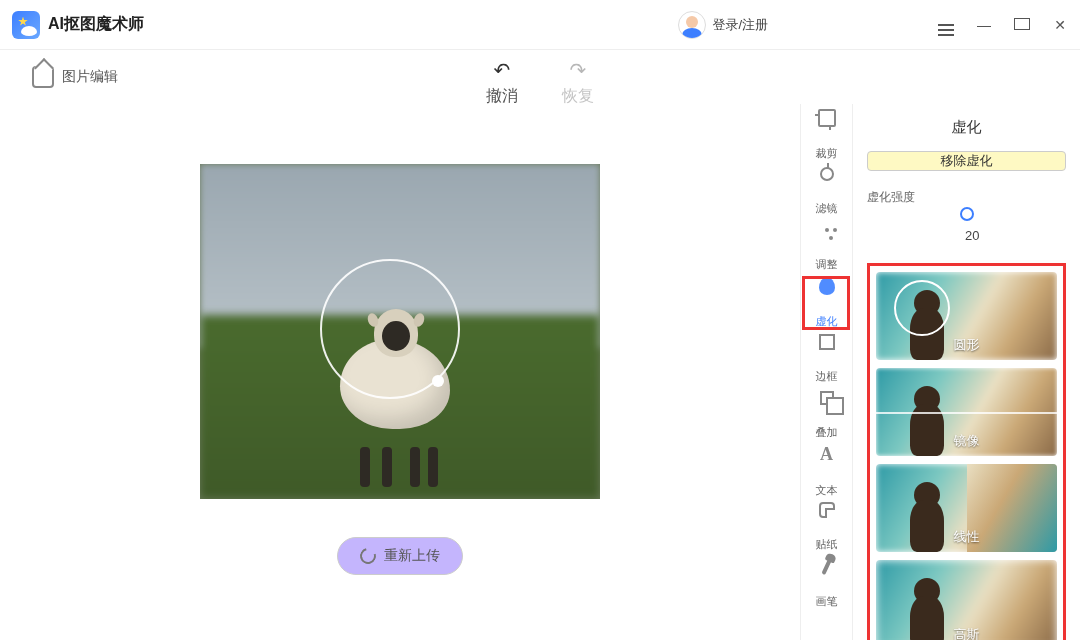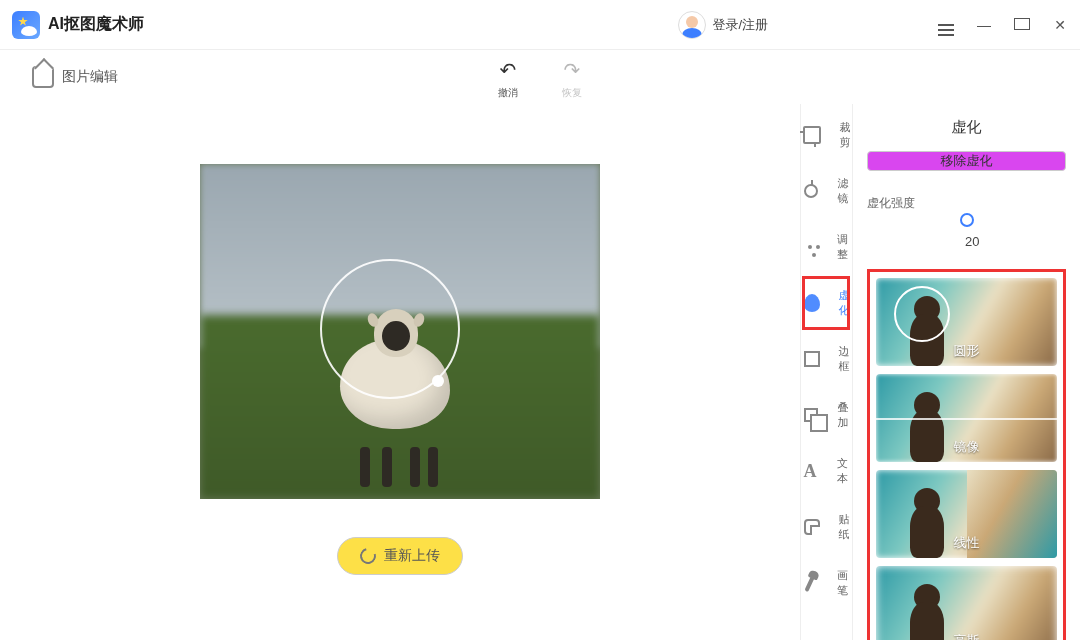--- a/index.html
+++ b/index.html
@@ -24,21 +24,21 @@
 
   
   .subbar { height:54px; display:flex; align-items:center; padding:0 20px; position:relative; }
   .breadcrumb { display:flex; align-items:center; gap:8px; color:#555; font-size:14px; cursor:pointer;padding-left:12px; }
   .home-ico { width:22px; height:22px; border:2px solid #888; border-radius:4px; position:relative; }
   .home-ico::before { content:""; position:absolute; left:3px; top:-7px; width:12px; height:12px; border:2px solid #888; border-bottom:none; border-right:none; transform:rotate(45deg); background:#fff; }
   .undo-redo { position:absolute; left:50%; transform:translateX(-50%); display:flex; gap:44px; top:8px;}
   .ur { display:flex; flex-direction:column; align-items:center; gap:4px; cursor:pointer; }
   .ur.disabled { opacity:.35; }
   .ur .arrow { font-size:20px; color:#333; }
-  .ur .lbl { font-size:10px; color:#555; }
+  .ur .lbl { font-size:16px; color:#555; }
 
   
   .main { position:absolute; top:104px; left:0; right:0; bottom:0; display:flex; }
   .canvas-wrap { flex:1; display:flex; flex-direction:column; align-items:center; padding-top:60px; }
   .canvas { width:400px; height:335px; background:#6a7a5a; position:relative; overflow:hidden; }
   
   .sky { position:absolute; inset:0; height:55%; background:linear-gradient(#9aa7b0,#b9c3c9); filter:blur(3px);}
   .grass { position:absolute; left:0; right:0; bottom:0; height:55%; background:linear-gradient(#4a6b2e,#3f5a28); filter:blur(4px);}
   .focus-ring { position:absolute; left:120px; top:95px; width:140px; height:140px; border:2px solid rgba(255,255,255,.9); border-radius:50%; }
   .focus-ring::after { content:""; position:absolute; right:14px; bottom:10px; width:12px; height:12px; background:#fff; border-radius:50%; }
@@ -46,30 +46,30 @@
   .sheep .body { position:absolute; left:0; top:30px; width:110px; height:90px; background:#e9e2d2; border-radius:50% 55% 48% 50% / 55% 60% 45% 50%; box-shadow:inset -10px -10px 20px rgba(0,0,0,.15); }
   .sheep .head { position:absolute; left:34px; top:0; width:44px; height:48px; background:#d8d0bd; border-radius:50% 50% 45% 45%; }
   .sheep .head::before, .sheep .head::after { content:""; position:absolute; top:4px; width:10px; height:14px; background:#cfc6b2; border-radius:50%; }
   .sheep .head::before { left:-6px; transform:rotate(-20deg);} .sheep .head::after { right:-6px; transform:rotate(20deg);}
   .sheep .face { position:absolute; left:42px; top:12px; width:28px; height:30px; background:#2e2a24; border-radius:50%;}
   .sheep .leg { position:absolute; bottom:-28px; width:10px; height:40px; background:#2e2a24; border-radius:4px; }
   .sheep .l1{left:20px;} .sheep .l2{left:42px;} .sheep .l3{left:70px;} .sheep .l4{left:88px;}
 
   .bottom-actions { margin-top:38px; display:flex; gap:30px; }
   .btn { height:38px; padding:0 22px; border-radius:19px; font-size:14px; display:flex; align-items:center; gap:8px; cursor:pointer; }
-  .btn.ghost { border:1px solid #ccc; color:#555; background:#fde047;}
+  .btn.ghost { border:1px solid #ccc; color:#555; background:#c4b5fd;}
   .btn.primary { background:#3d7fff; color:#fff; border:none; }
   .reload-ico { width:16px; height:16px; border:2px solid #777; border-radius:50%; border-top-color:transparent; transform:rotate(30deg); position:relative;}
   .dl-ico { width:14px; height:14px; border:2px solid #fff; border-top:none; position:relative;}
   .dl-ico::before{content:"";position:absolute;left:50%;top:-8px;width:2px;height:12px;background:#fff;transform:translateX(-50%);}
   .dl-ico::after{content:"";position:absolute;left:50%;top:2px;width:8px;height:8px;border-right:2px solid #fff;border-bottom:2px solid #fff;transform:translateX(-50%) rotate(45deg);}
 
   
   .rail { width:52px; border-left:1px solid #eee; display:flex; flex-direction:column; align-items:center; padding-top:6px; gap:6px; }
-  .rail-item { width:46px; height:50px; display:flex; align-items:center; justify-content:center; gap:19px; font-size:11px; color:#666; cursor:pointer; border-radius:4px; position:relative;text-align:center;}
+  .rail-item { width:46px; height:50px; display:flex; flex-direction:column; align-items:center; justify-content:center; gap:19px; font-size:11px; color:#666; cursor:pointer; border-radius:4px; position:relative;}
   .rail-item.active { color:#3d7fff; }
   .rail-hl { position:absolute; border:3px solid #e33; pointer-events:none; }
   .rail-ico { width:20px; height:20px; display:flex; align-items:center; justify-content:center; }
   
   .ico-crop { width:18px;height:18px;border:2px solid #888;border-radius:2px;position:relative;}
   .ico-crop::before{content:"";position:absolute;left:-5px;top:3px;width:5px;height:2px;background:#888;}
   .ico-crop::after{content:"";position:absolute;right:3px;bottom:-5px;width:2px;height:5px;background:#888;}
   .ico-filter{width:14px;height:14px;border:2px solid #888;border-radius:50%;position:relative;}
   .ico-filter::after{content:"";position:absolute;left:5px;top:-6px;width:2px;height:6px;background:#888;}
   .ico-adjust{width:4px;height:4px;background:#888;border-radius:50%;box-shadow:8px 0 #888,4px 8px #888;}
@@ -79,22 +79,22 @@
   .ico-overlay::after{content:"";position:absolute;left:4px;top:4px;width:14px;height:14px;border:2px solid #888;background:#fff;}
   .ico-text{font-family:Georgia,serif;font-size:18px;color:#888;font-weight:bold;}
   .ico-sticker{width:16px;height:16px;border:2px solid #888;border-radius:4px;position:relative;}
   .ico-sticker::after{content:"";position:absolute;right:-2px;bottom:-2px;width:8px;height:8px;background:#fff;border-left:2px solid #888;border-top:2px solid #888;}
   .ico-brush{width:4px;height:18px;background:#888;border-radius:2px;transform:rotate(25deg);position:relative;}
   .ico-brush::after{content:"";position:absolute;left:-3px;top:-4px;width:10px;height:8px;background:#888;border-radius:50% 50% 20% 20%;}
 
   
   .panel { width:228px; border-left:1px solid #eee; padding:14px 14px 10px; display:flex; flex-direction:column; }
   .panel-title { text-align:center; font-size:15px; color:#333; margin-bottom:14px;}
-  .remove-btn { height:34px; border:1px solid #ccc; border-radius:4px; background:#d946ef; font-size:13px; color:#333; width:100%; cursor:pointer; }
-  .slider-wrap { margin-top:24px; }
+  .remove-btn { height:34px; border:1px solid #ccc; border-radius:4px; background:#fef9c3; font-size:13px; color:#333; width:100%; cursor:pointer; }
+  .slider-wrap { margin-top:18px; }
   .slider-label { font-size:12px; color:#666; margin-bottom:8px; }
   .slider-row { display:flex; align-items:center; gap:14px;flex-direction:column; }
   .slider { flex:1; height:4px; background:#cfd9ff; border-radius:2px; position:relative; cursor:pointer;}
   .slider::before{content:"";position:absolute;left:0;top:0;height:100%;width:20%;background:#3d7fff;border-radius:2px;}
   .slider-thumb{position:absolute;left:20%;top:50%;width:14px;height:14px;border:2px solid #3d7fff;background:#fff;border-radius:50%;transform:translate(-50%,-50%);}
   .slider-val { font-size:13px; color:#444; width:26px; text-align:right;}
   .blur-grid { margin-top:20px; border:3px solid #e33; padding:6px; display:flex; flex-direction:column; gap:8px; flex:1;}
   .blur-card { height:88px; border-radius:4px; overflow:hidden; position:relative; cursor:pointer; }
   .blur-card .bg { position:absolute; inset:0; background:linear-gradient(120deg,#2e9aa6 0%,#7cc8c1 30%,#e9dfc2 55%,#caa876 75%,#8a6a48 100%); }
   .blur-card .girl { position:absolute; left:28px; bottom:0; width:46px; height:70px; }

